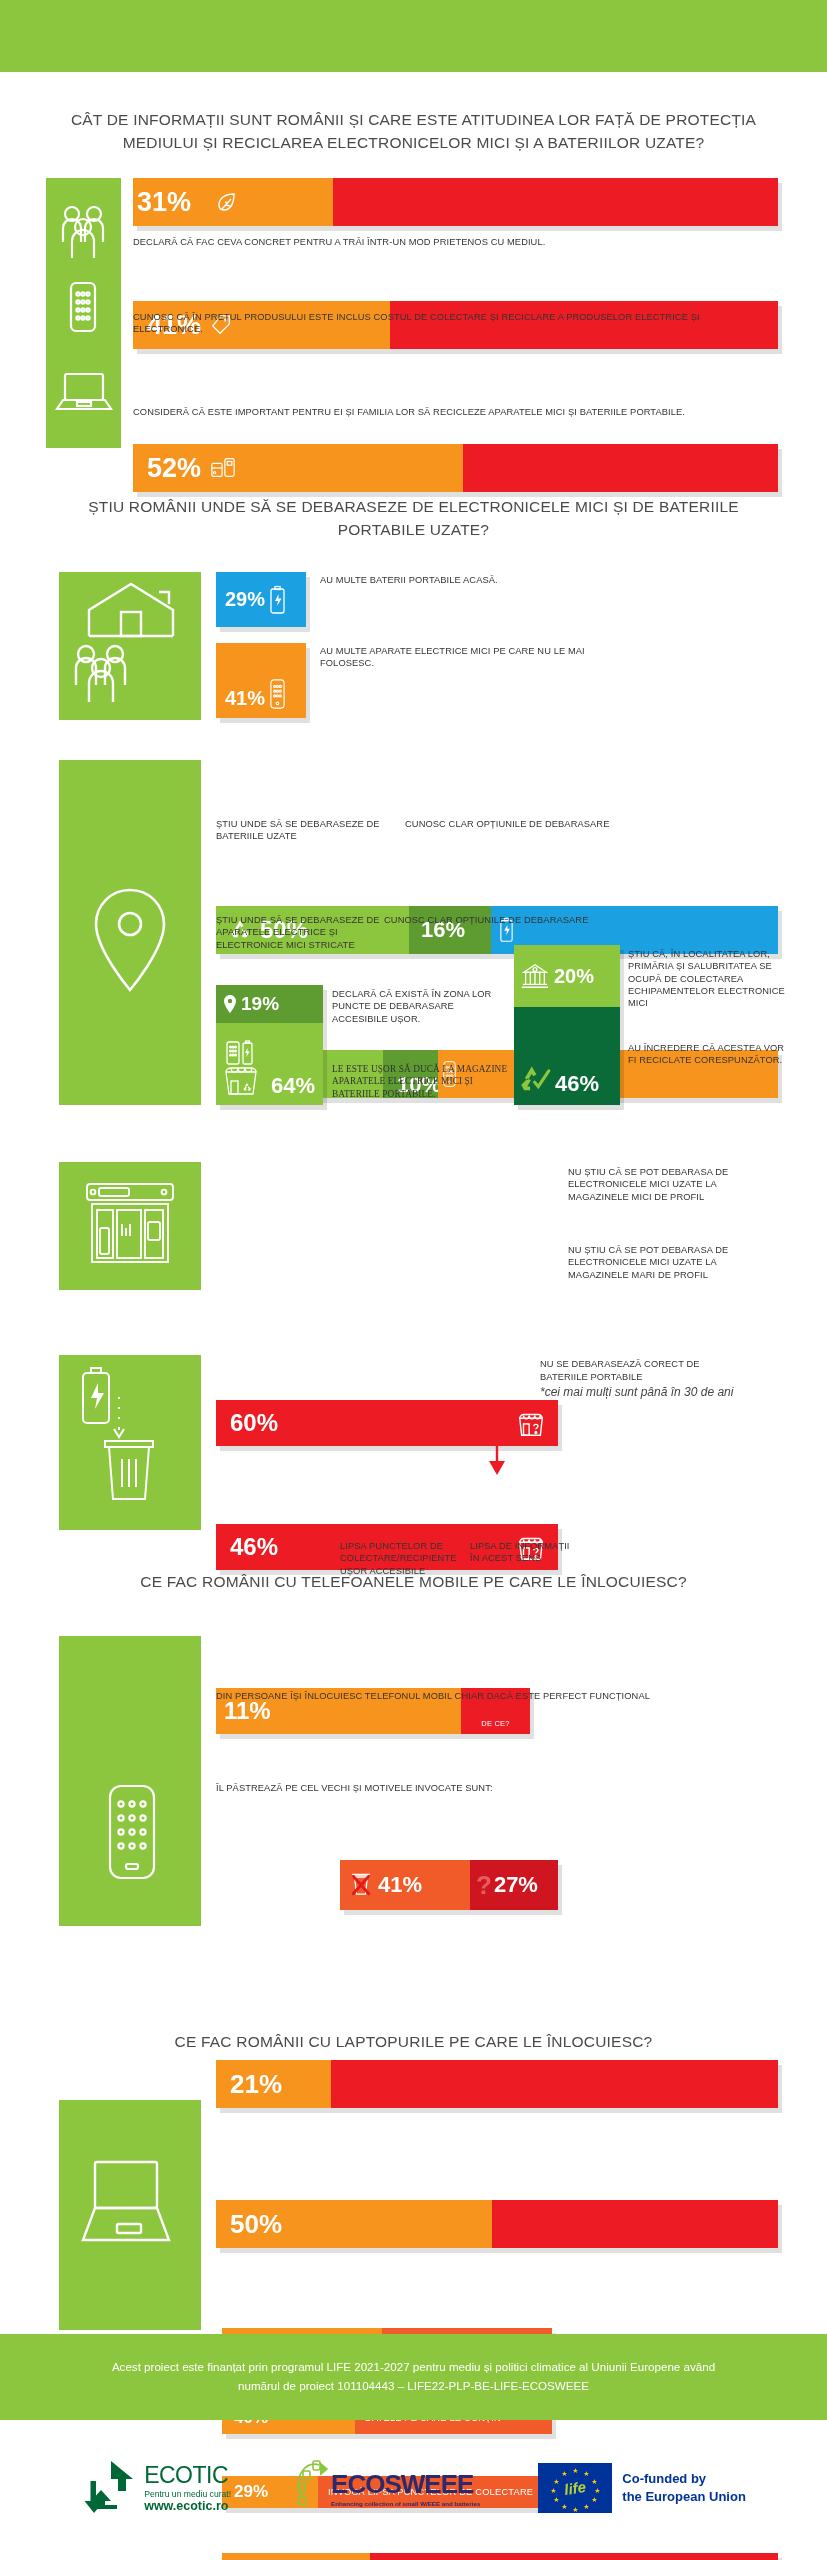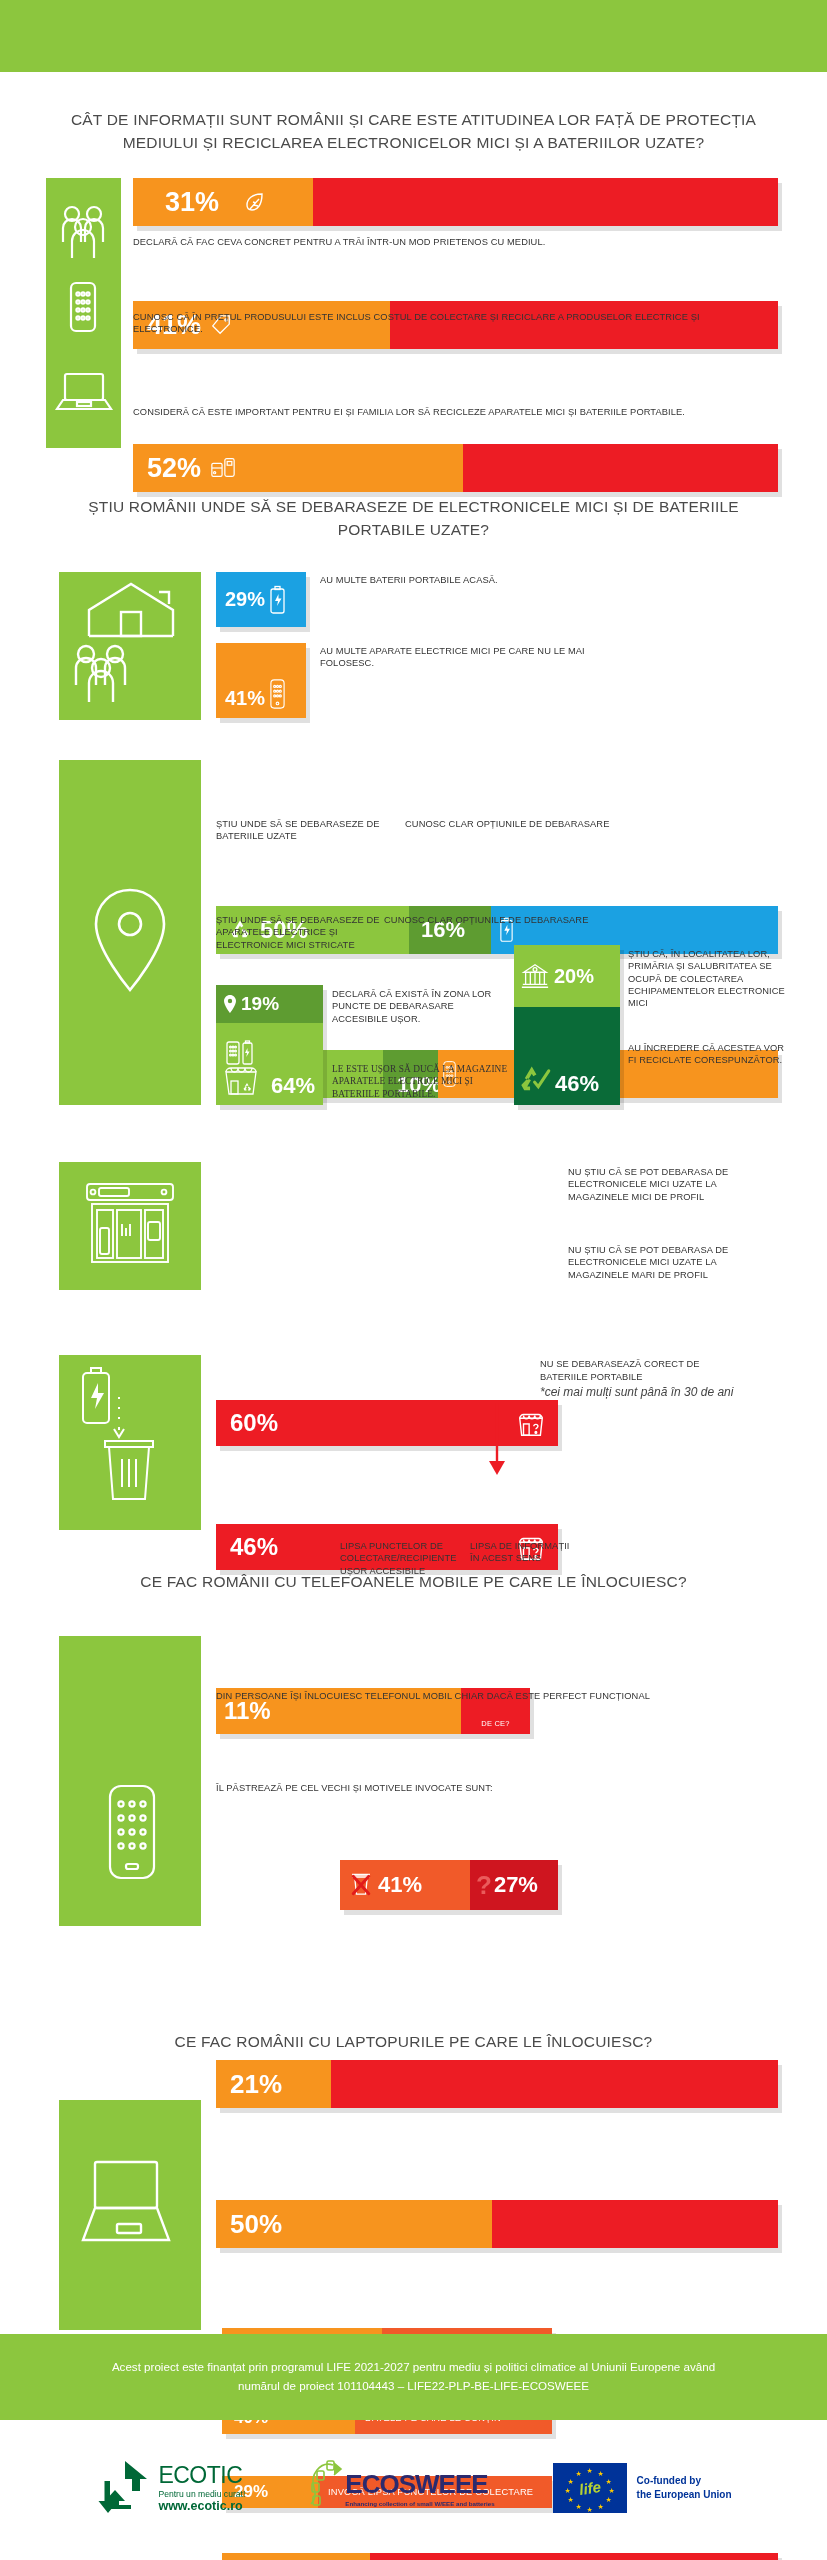--- a/index.html
+++ b/index.html
@@ -46,21 +46,21 @@
   .foot-band p{
     color:#fff; font-size:11.6px; line-height:1.6; text-align:center; max-width:640px;
   }
   .logos{ position:absolute; left:0; top:2440px; width:827px; height:95px;
           display:flex; align-items:center; justify-content:center; gap:58px; }
   .logo{ display:flex; align-items:center; }
   .eu-flag{ width:74px; height:50px; background:#003399; position:relative; }
   .eu-flag .star{ position:absolute; color:#ffcc00; font-size:7px; line-height:7px; }
   .eu-life{ position:absolute; left:50%; top:50%; transform:translate(-50%,-50%) rotate(-8deg);
             color:#b6d333; font-style:italic; font-weight:700; font-size:15px; }
-  .eu-txt{ color:#003399; font-weight:700; font-size:10px; line-height:1.35; margin-left:10px; }
+  .eu-txt{ color:#003399; font-weight:700; font-size:13px; line-height:1.35; margin-left:10px; }
   .ecotic-txt .n{ color:#006837; font-weight:400; font-size:23px; letter-spacing:-.5px; }
   .ecotic-txt .s{ color:#006837; font-size:8.6px; }
   .ecotic-txt .u{ color:#006837; font-weight:700; font-size:12.5px; }
   .ecosweee-txt .n{ color:#2b2a6e; font-weight:700; font-size:26px; letter-spacing:-1px; }
   .ecosweee-txt .s{ color:#2b2a6e; font-size:6.2px; font-weight:700; }
 </style>
 </head>
 <body>
 
 <div class="top-band"></div>
@@ -96,21 +96,21 @@
     </g>
     <g>
       <rect x="19" y="196" width="38" height="26" rx="2"></rect>
       <path d="M11 231h54l-6-9H17z"></path>
         <rect x="31" y="224" width="14" height="4"></rect>
     </g>
   </svg>
 </div>
 
 <div class="row bar shadow" style="left:133px;top:178px;width:645px;height:48px;">
-  <div class="c-orange" style="width:180px;height:100%;display:flex;align-items:center;padding-left:32px;gap:25px;">
+  <div class="c-orange" style="width:200px;height:100%;display:flex;align-items:center;padding-left:4px;gap:25px;">
     <span class="pct" style="font-size:27px;">31%</span>
     <svg width="22" height="24" viewBox="0 0 22 24" fill="none" stroke="#fff" stroke-width="1.4">
       <path d="M18 4C8 4 3 9 3 15c0 3 2 5 5 5 6 0 10-6 10-16z"></path>
         <path d="M6 19l9-10M10 15l4 1M9 12l3 1"></path>
     </svg>
   </div>
   <div class="c-red" style="flex:1;height:100%;"></div>
 </div>
 <div class="row cap" style="left:133px;top:236px;width:645px;">DECLARĂ CĂ FAC CEVA CONCRET PENTRU A TRĂI ÎNTR-UN MOD PRIETENOS CU MEDIUL.</div>
 

